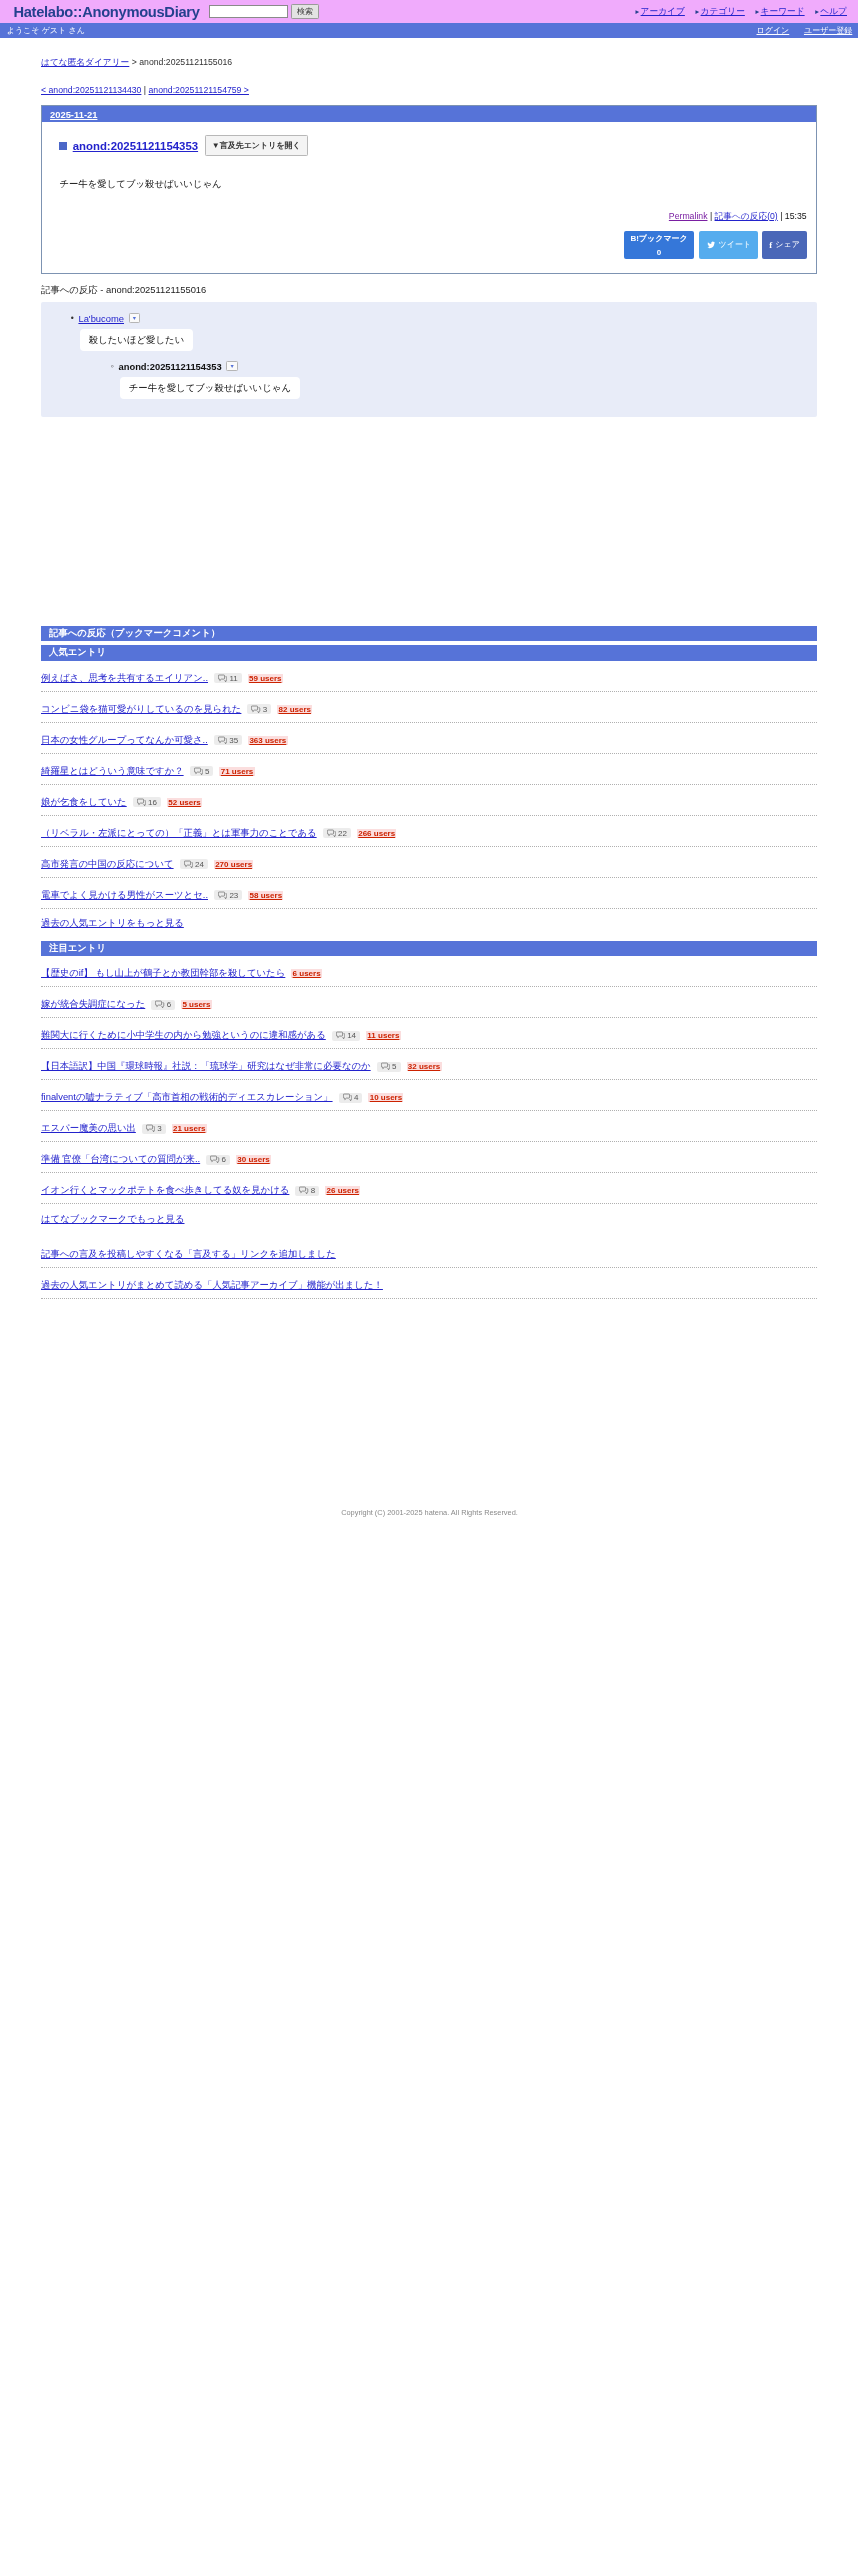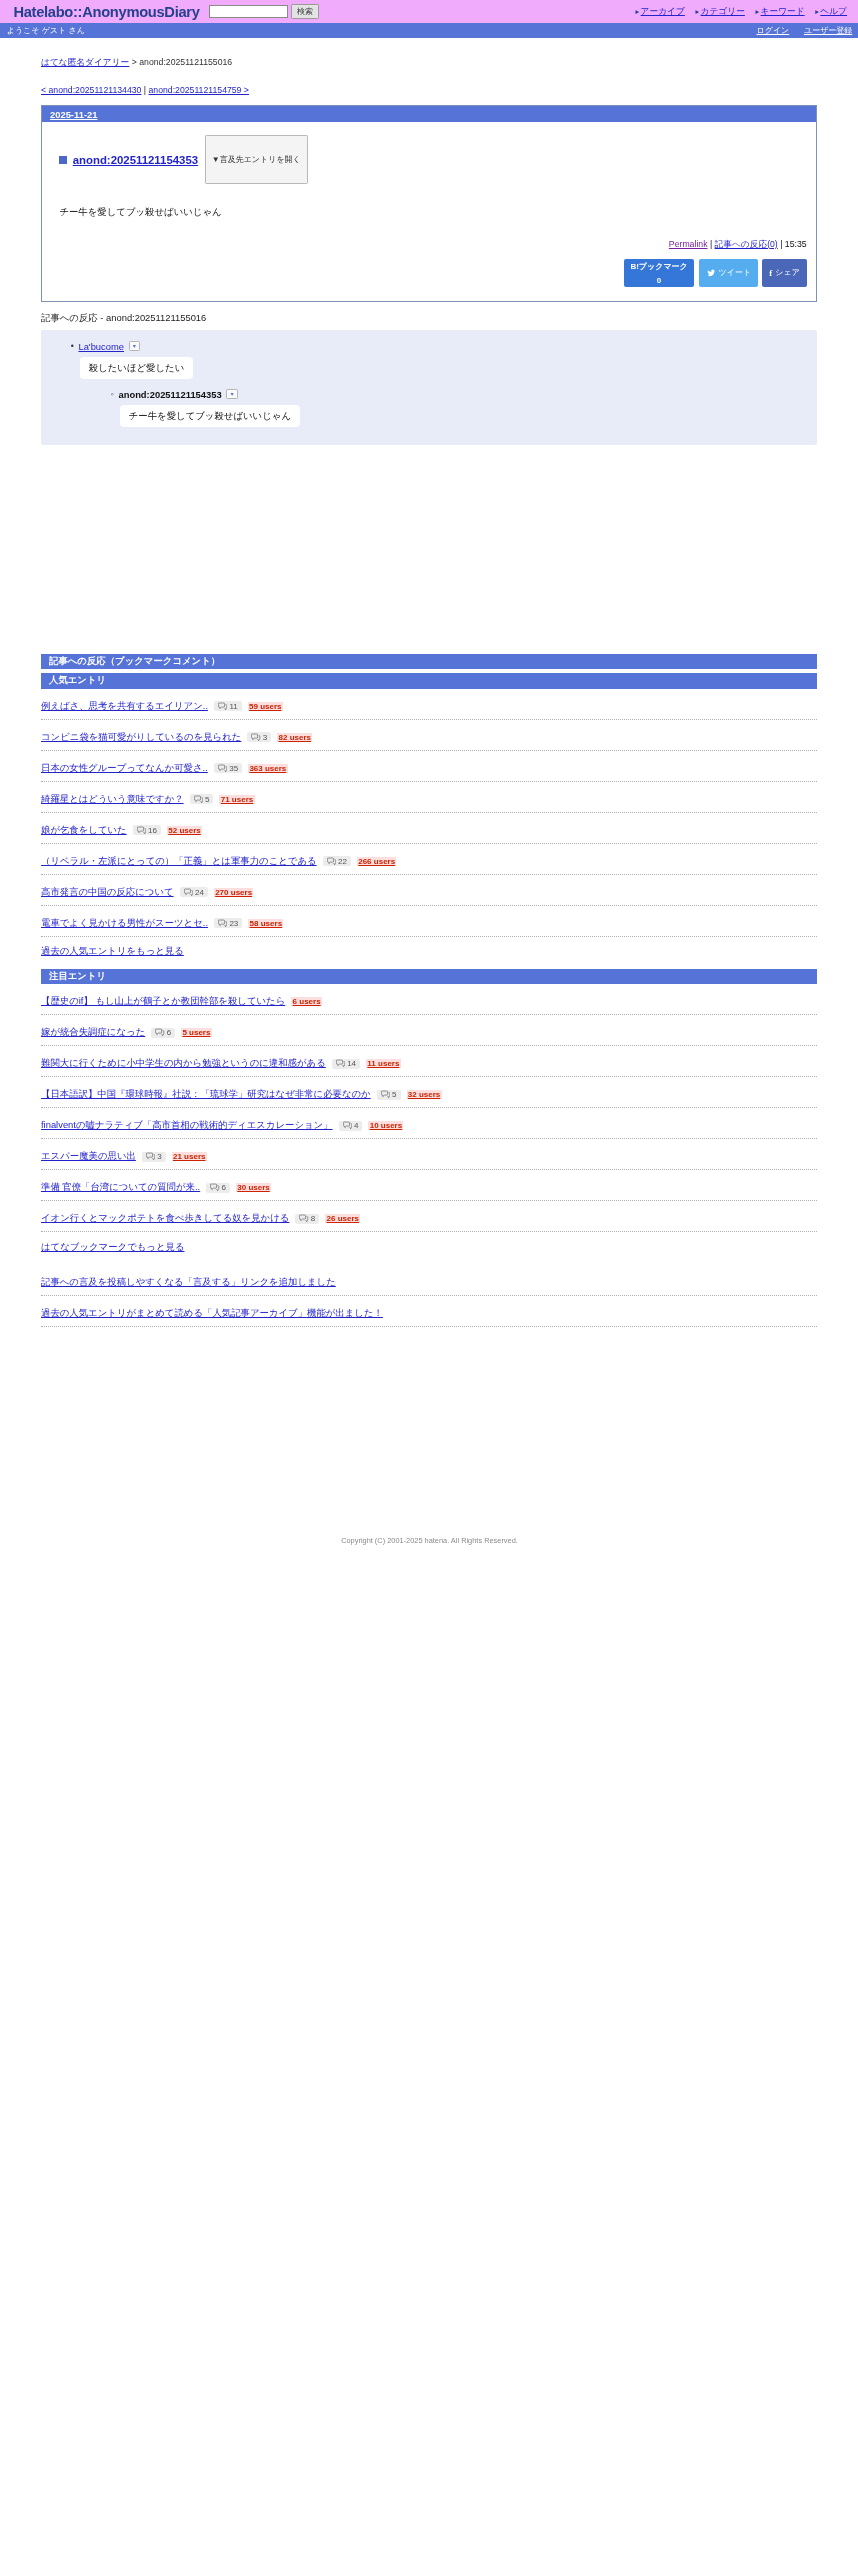--- a/index.html
+++ b/index.html
@@ -31,21 +31,21 @@
   .breadcrumb { margin-top:19px; font-size:8.7px; color:#333; }
   .pager { margin-top:16px; font-size:8.7px; }
 
   
   .article-box { margin-top:10.7px; border:0.7px solid #7d93b2; background:#fff; }
   .date-bar { background:#5673d8; height:15.4px; display:flex; align-items:center; padding:0 8px; }
   .date-bar a { color:#fff; font-weight:bold; font-size:9.4px; }
   .article-head { display:flex; align-items:center; gap:6.7px; padding:13.4px 0 0 17.4px; }
   .sq { width:7.4px; height:7.4px; background:#4b67c8; display:inline-block; margin-right:3.3px; vertical-align:baseline; }
   .article-title { font-size:11.4px; font-weight:bold; color:#2323cc; }
-  .open-ref-btn { font-size:8px; color:#333; background:#f4f4f4; border:0.7px solid #b8b8b8; border-radius:1.3px; padding:18px 6px; cursor:pointer; }
+  .open-ref-btn { font-size:8px; color:#333; background:#f4f4f4; border:0.7px solid #b8b8b8; border-radius:1.3px; padding:4px 6px; cursor:pointer;font-weight:bold; }
   .article-body { padding:21.4px 17.4px 0 17.4px; font-size:9.4px; color:#111; }
   .meta-row { text-align:right; padding:20px 9.4px 0 0; font-size:8.7px; color:#111; }
   .meta-row .permalink { color:#7a1fa2; }
   .share-row { display:flex; justify-content:flex-end; gap:4.7px; padding:8px 9.4px 13.4px 0; }
   .sbtn { display:inline-flex; align-items:center; gap:3.3px; color:#fff; font-size:8px; font-weight:bold; border:none; border-radius:2px; padding:2.7px 6.7px; cursor:pointer; }
   .sbtn.hatena { background:#3577d9;flex-direction:column; }
   .sbtn.tweet { background:#55acee; font-weight:normal; }
   .sbtn.fb { background:#4a67b8; font-weight:normal; }
   .fb-f { font-weight:bold; font-size:8.7px; font-family:"Liberation Serif",serif; }
 

